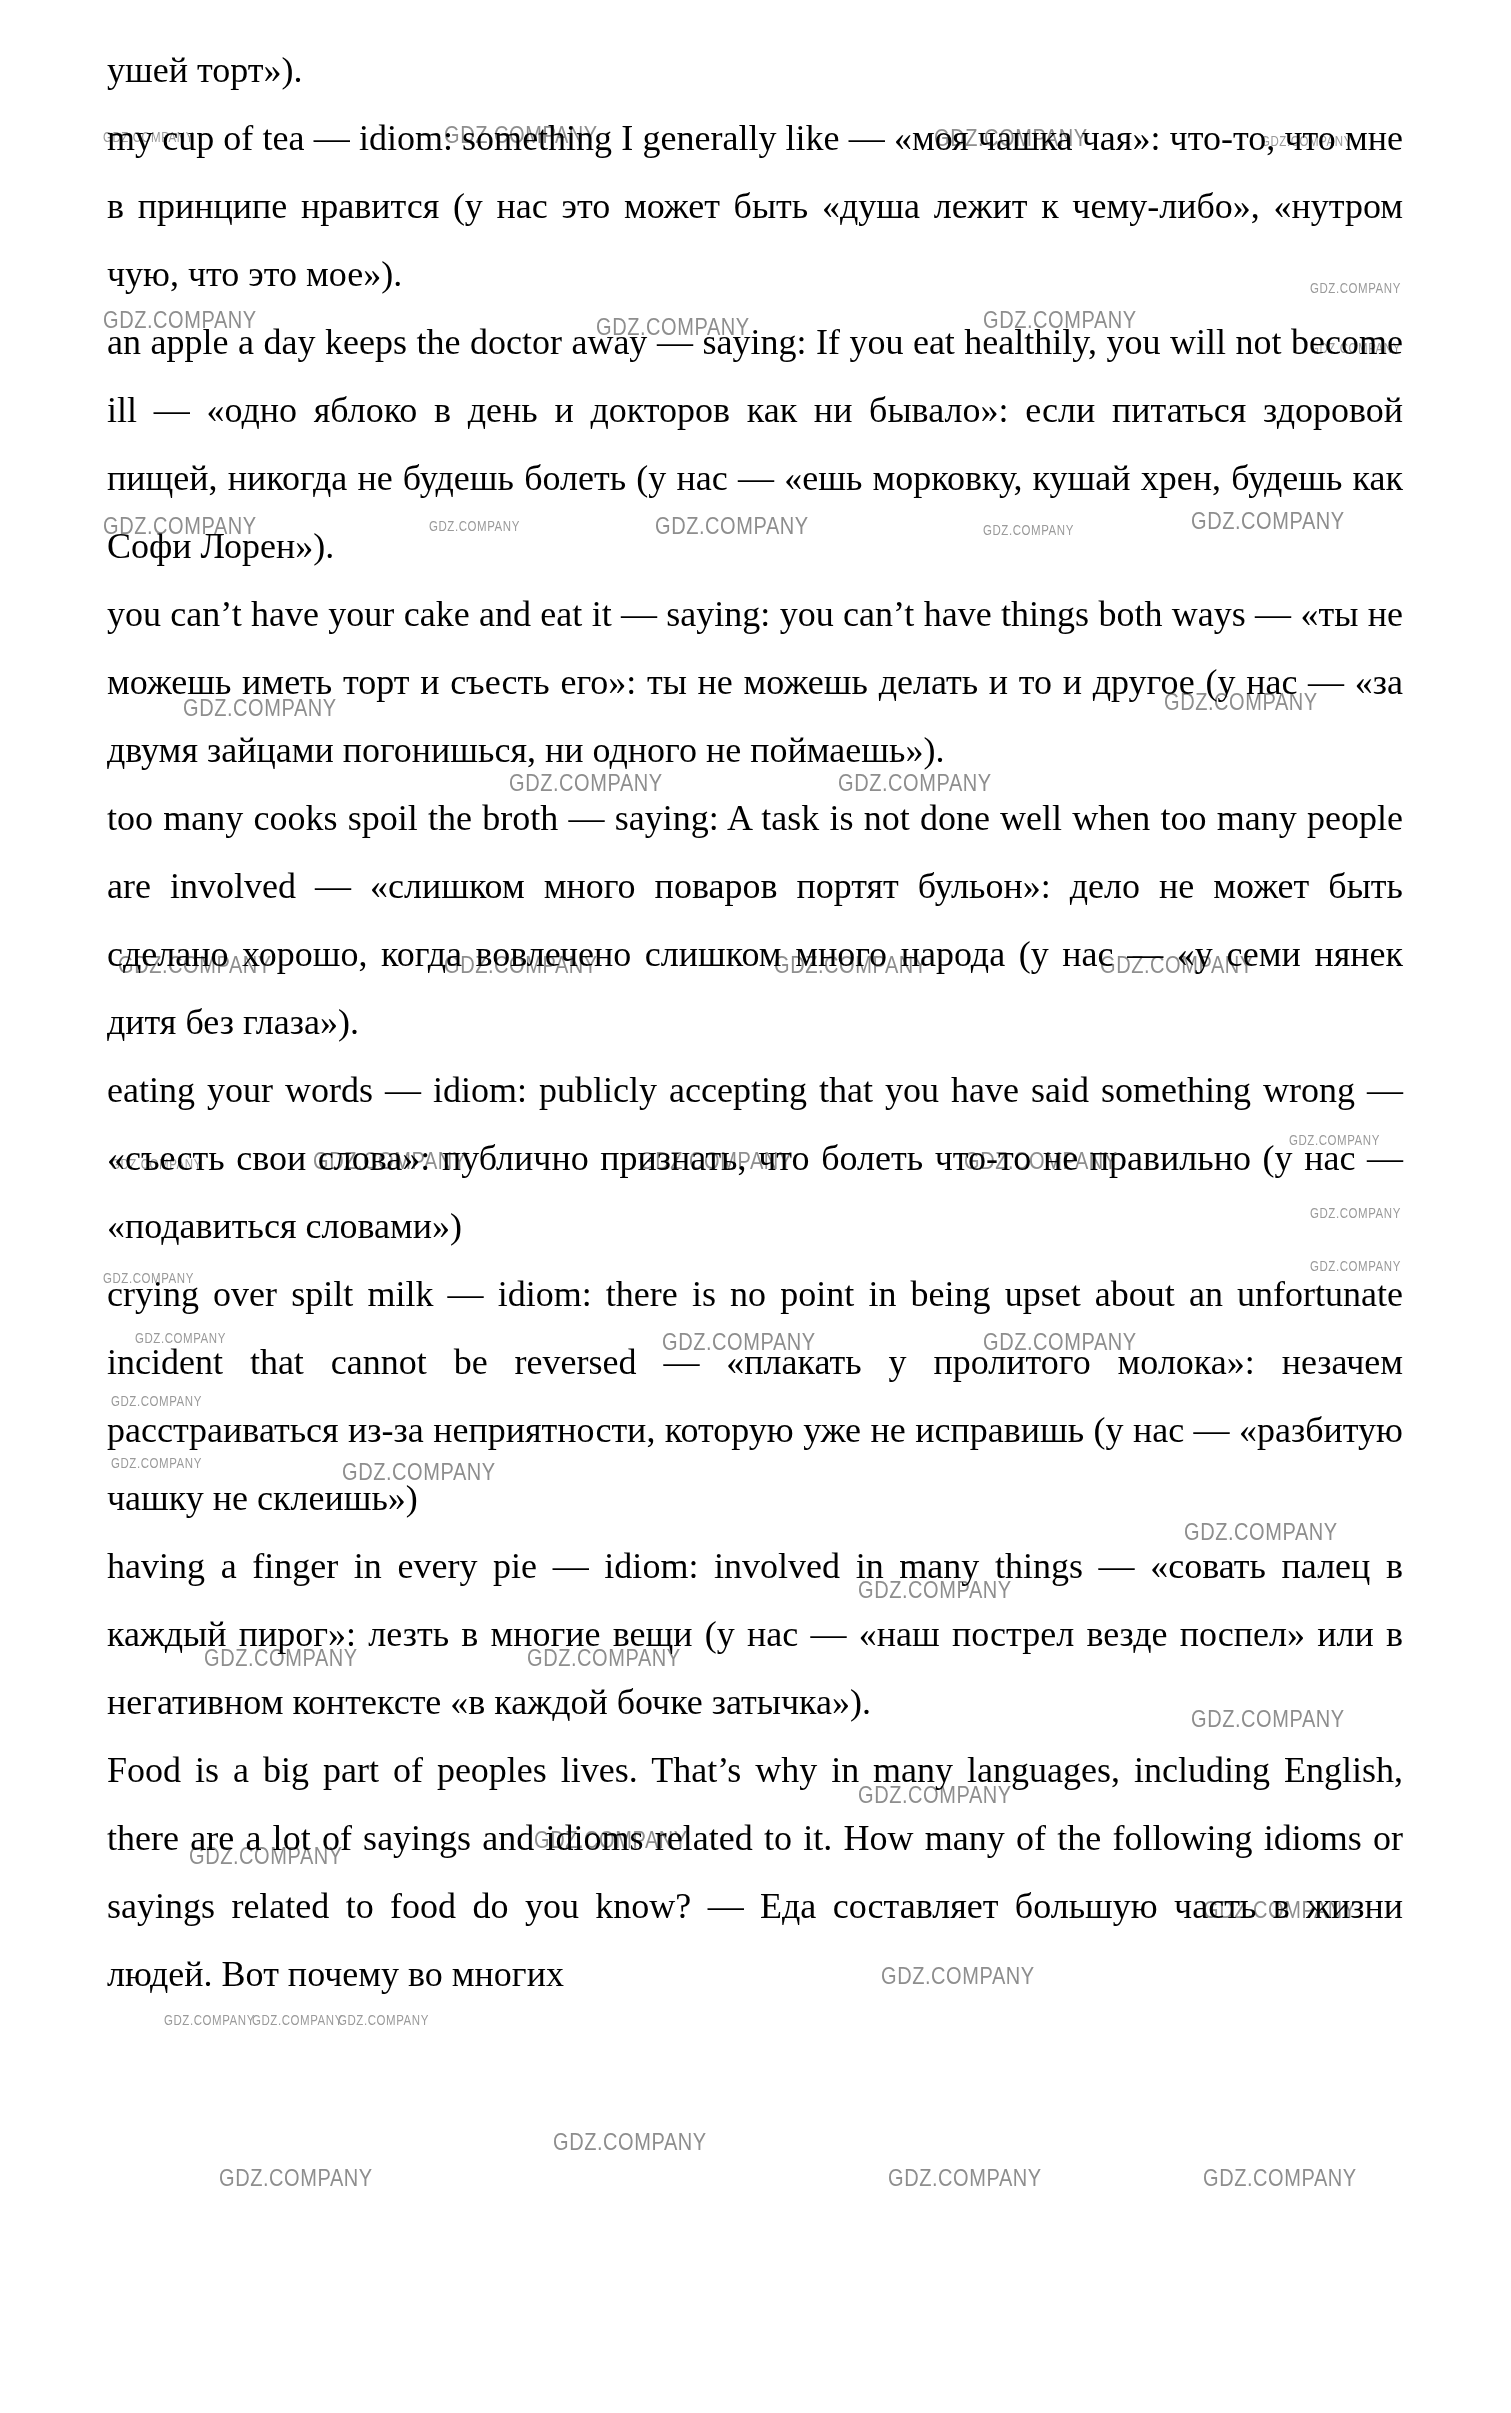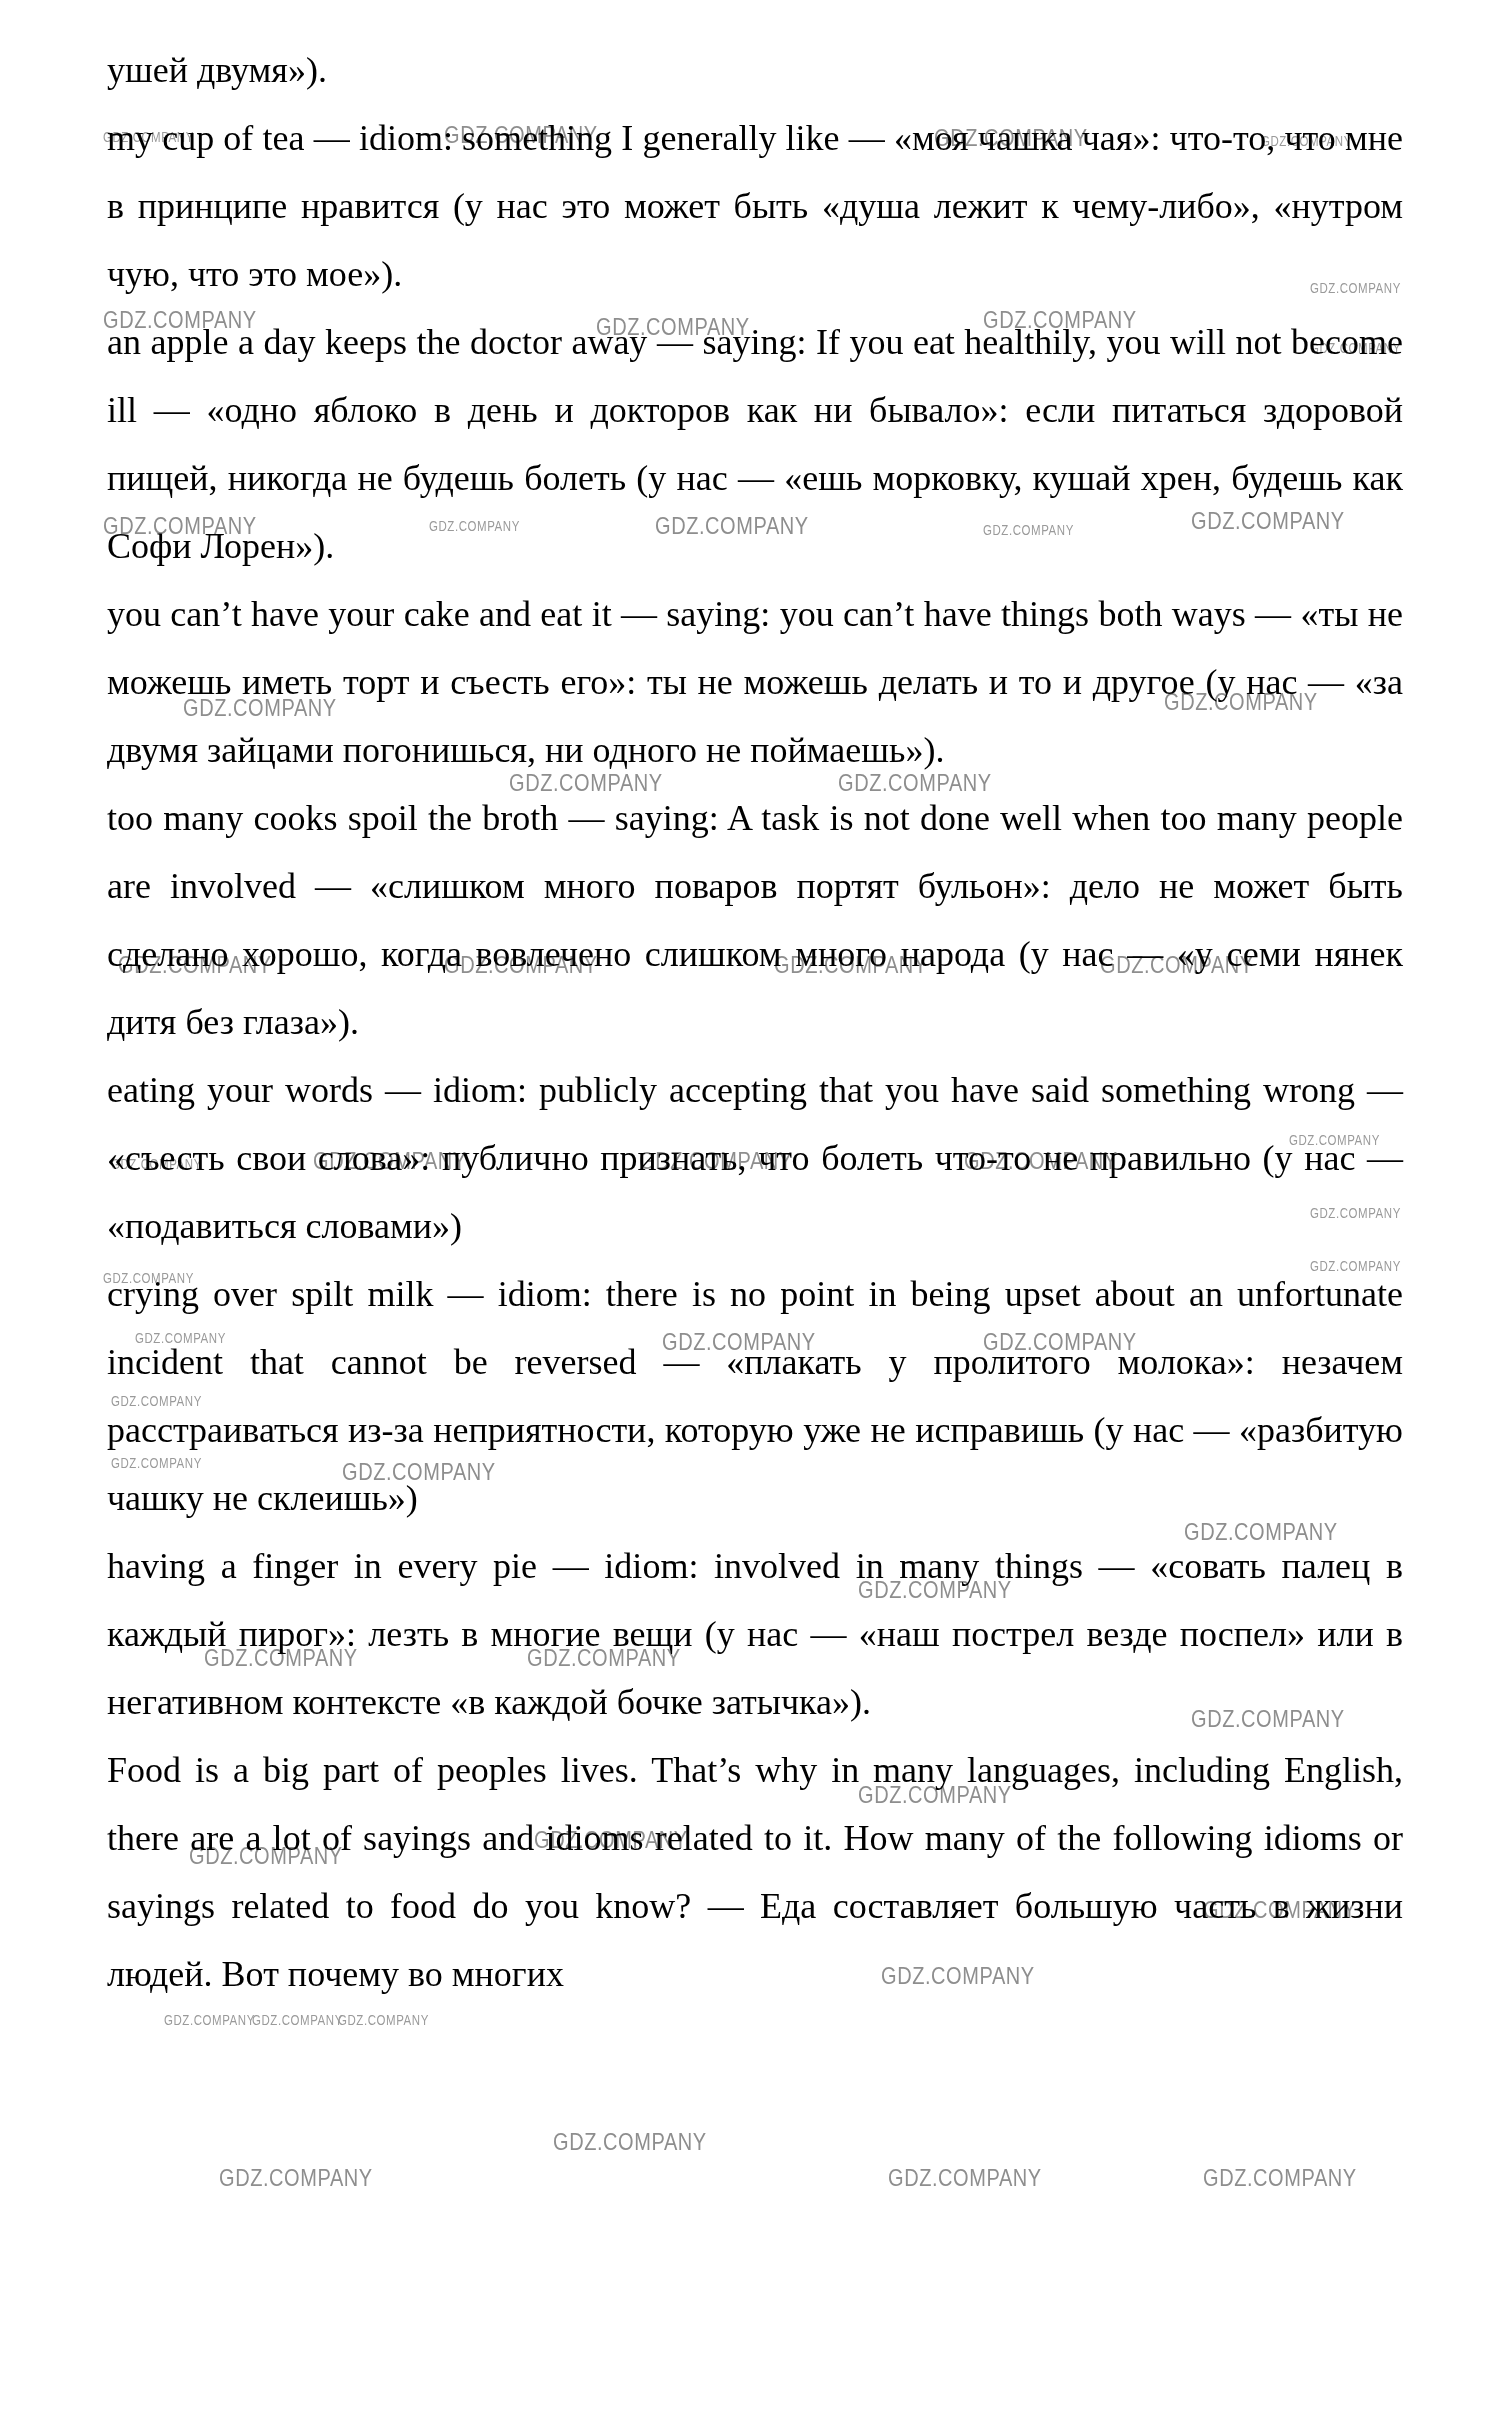--- a/index.html
+++ b/index.html
@@ -110,21 +110,21 @@
       <div class="wm wm-small" style="left: 164px; top: 2012px;">GDZ.COMPANY</div>
       <div class="wm wm-small" style="left: 252px; top: 2012px;">GDZ.COMPANY</div>
       <div class="wm wm-small" style="left: 338px; top: 2012px;">GDZ.COMPANY</div>
       <div class="wm wm-med" style="left: 553px; top: 2128px;">GDZ.COMPANY</div>
       <div class="wm wm-med" style="left: 219px; top: 2164px;">GDZ.COMPANY</div>
       <div class="wm wm-med" style="left: 888px; top: 2164px;">GDZ.COMPANY</div>
       <div class="wm wm-med" style="left: 1203px; top: 2164px;">GDZ.COMPANY</div>
     </div>
 
   <div class="text-block">
-    <p>ушей двумя»).</p>
+    <p>ушей торт»).</p>
     <p>my cup of tea — idiom: something I generally like — «моя чашка чая»: что-то, что мне в принципе нравится (у нас это может быть «душа лежит к чему-либо», «нутром чую, что это мое»).</p>
     <p>an apple a day keeps the doctor away — saying: If you eat healthily, you will not become ill — «одно яблоко в день и докторов как ни бывало»: если питаться здоровой пищей, никогда не будешь болеть (у нас — «ешь морковку, кушай хрен, будешь как Софи Лорен»).</p>
     <p>you can’t have your cake and eat it — saying: you can’t have things both ways — «ты не можешь иметь торт и съесть его»: ты не можешь делать и то и другое (у нас — «за двумя зайцами погонишься, ни одного не поймаешь»).</p>
     <p>too many cooks spoil the broth — saying: A task is not done well when too many people are involved — «слишком много поваров портят бульон»: дело не может быть сделано хорошо, когда вовлечено слишком много народа (у нас — «у семи нянек дитя без глаза»).</p>
     <p>eating your words — idiom: publicly accepting that you have said something wrong — «съесть свои слова»: публично признать, что болеть что-то не правильно (у нас — «подавиться словами»)</p>
     <p>crying over spilt milk — idiom: there is no point in being upset about an unfortunate incident that cannot be reversed — «плакать у пролитого молока»: незачем расстраиваться из-за неприятности, которую уже не исправишь (у нас — «разбитую чашку не склеишь»)</p>
     <p>having a finger in every pie — idiom: involved in many things — «совать палец в каждый пирог»: лезть в многие вещи (у нас — «наш пострел везде поспел» или в негативном контексте «в каждой бочке затычка»).</p>
     <p>Food is a big part of peoples lives. That’s why in many languages, including English, there are a lot of sayings and idioms related to it. How many of the following idioms or sayings related to food do you know? — Еда составляет большую часть в жизни людей. Вот почему во многих</p>
   </div>
 

